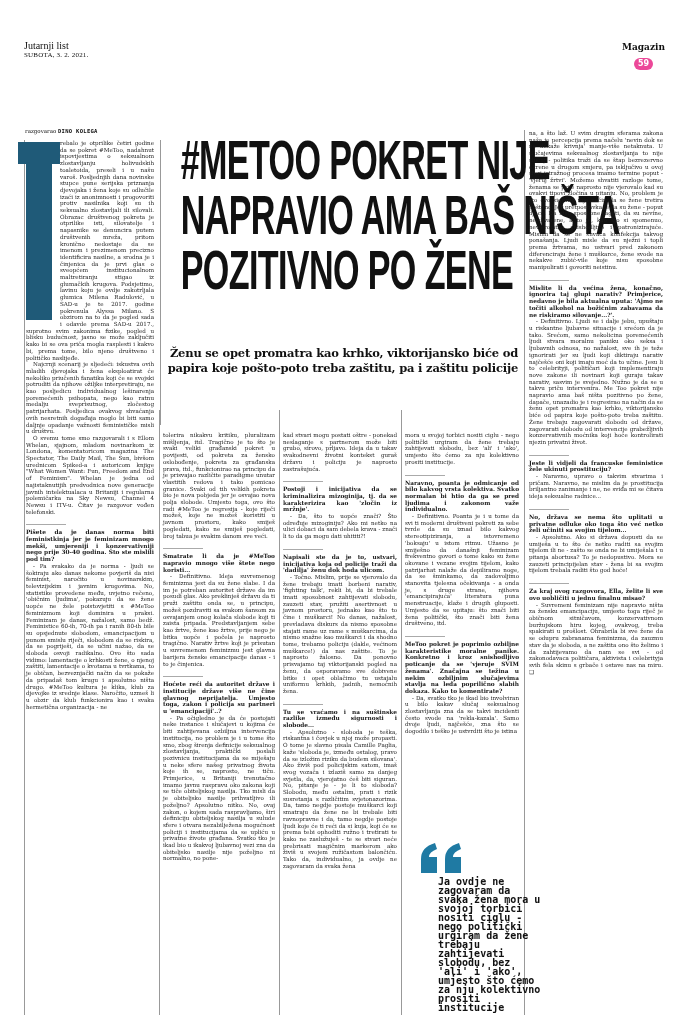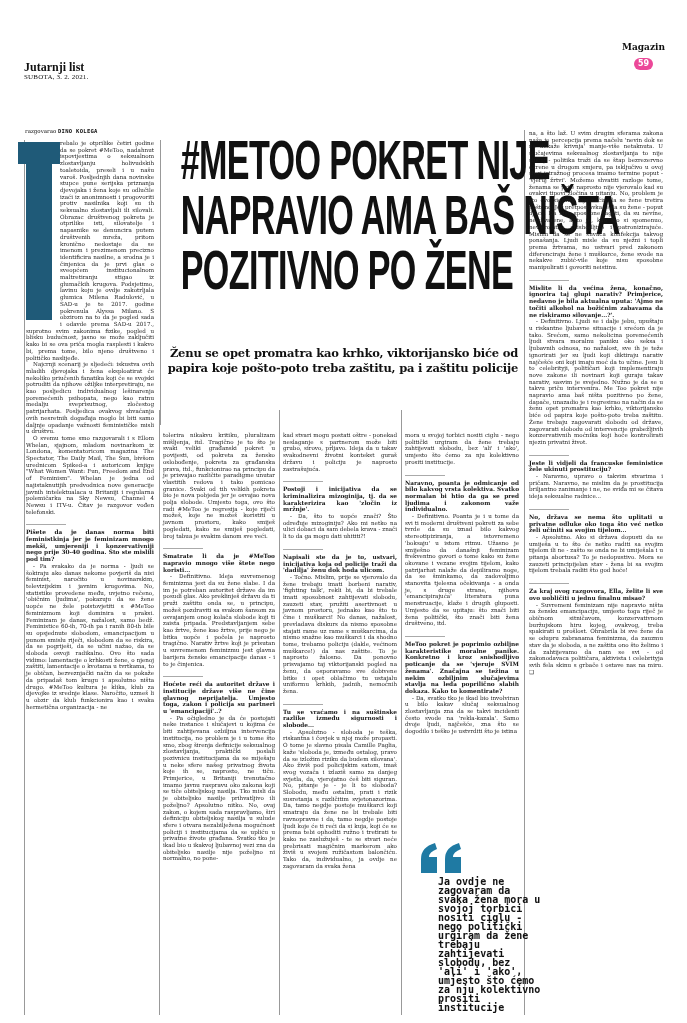--- a/index.html
+++ b/index.html
@@ -1,18 +1,18 @@
 <!DOCTYPE html>
 <html><head>
 <meta charset="utf-8">
 <style>
   html, body { margin: 0; padding: 0; background: #ffffff; }
   body { width: 687px; height: 1023px; position: relative; overflow: hidden; color: #111; font-family: "DejaVu Serif", serif; }
   .hdr-left { position: absolute; left: 24px; top: 41px; line-height: 1.05; }
-  .hdr-paper { font-family: "Liberation Serif", serif; font-weight: bold; font-size: 12px; margin-top: 20px; }
+  .hdr-paper { font-family: "Liberation Serif", serif; font-weight: normal; font-size: 10px; }
   .hdr-date { font-family: "Liberation Serif", serif; font-size: 7px; letter-spacing: 0.2px; }
   .hdr-right { position: absolute; right: 22px; top: 42px; display: flex; align-items: center; gap: 6px; flex-direction: column; }
   .hdr-section { font-family: "DejaVu Serif", serif; font-weight: bold; font-size: 9px; }
   .hdr-page { background: #ec4899; color: #fff; border-radius: 8px; font-family: "DejaVu Sans", sans-serif; font-weight: bold; font-size: 8px; padding: 1px 4px; line-height: 10px; }
 
   .vrule { position: absolute; width: 1px; background: #999; }
   .byline { position: absolute; left: 25px; top: 128px; font-size: 5.5px; font-family: "DejaVu Serif", serif; }
   .byline b { font-family: "DejaVu Sans Mono", monospace; font-weight: bold; letter-spacing: 0.3px; }
 
   .col { position: absolute; font-family: "DejaVu Serif", serif; font-size: 5.6px; line-height: 6.7px; text-align: justify; hyphens: auto; color: #1a1a1a; }

